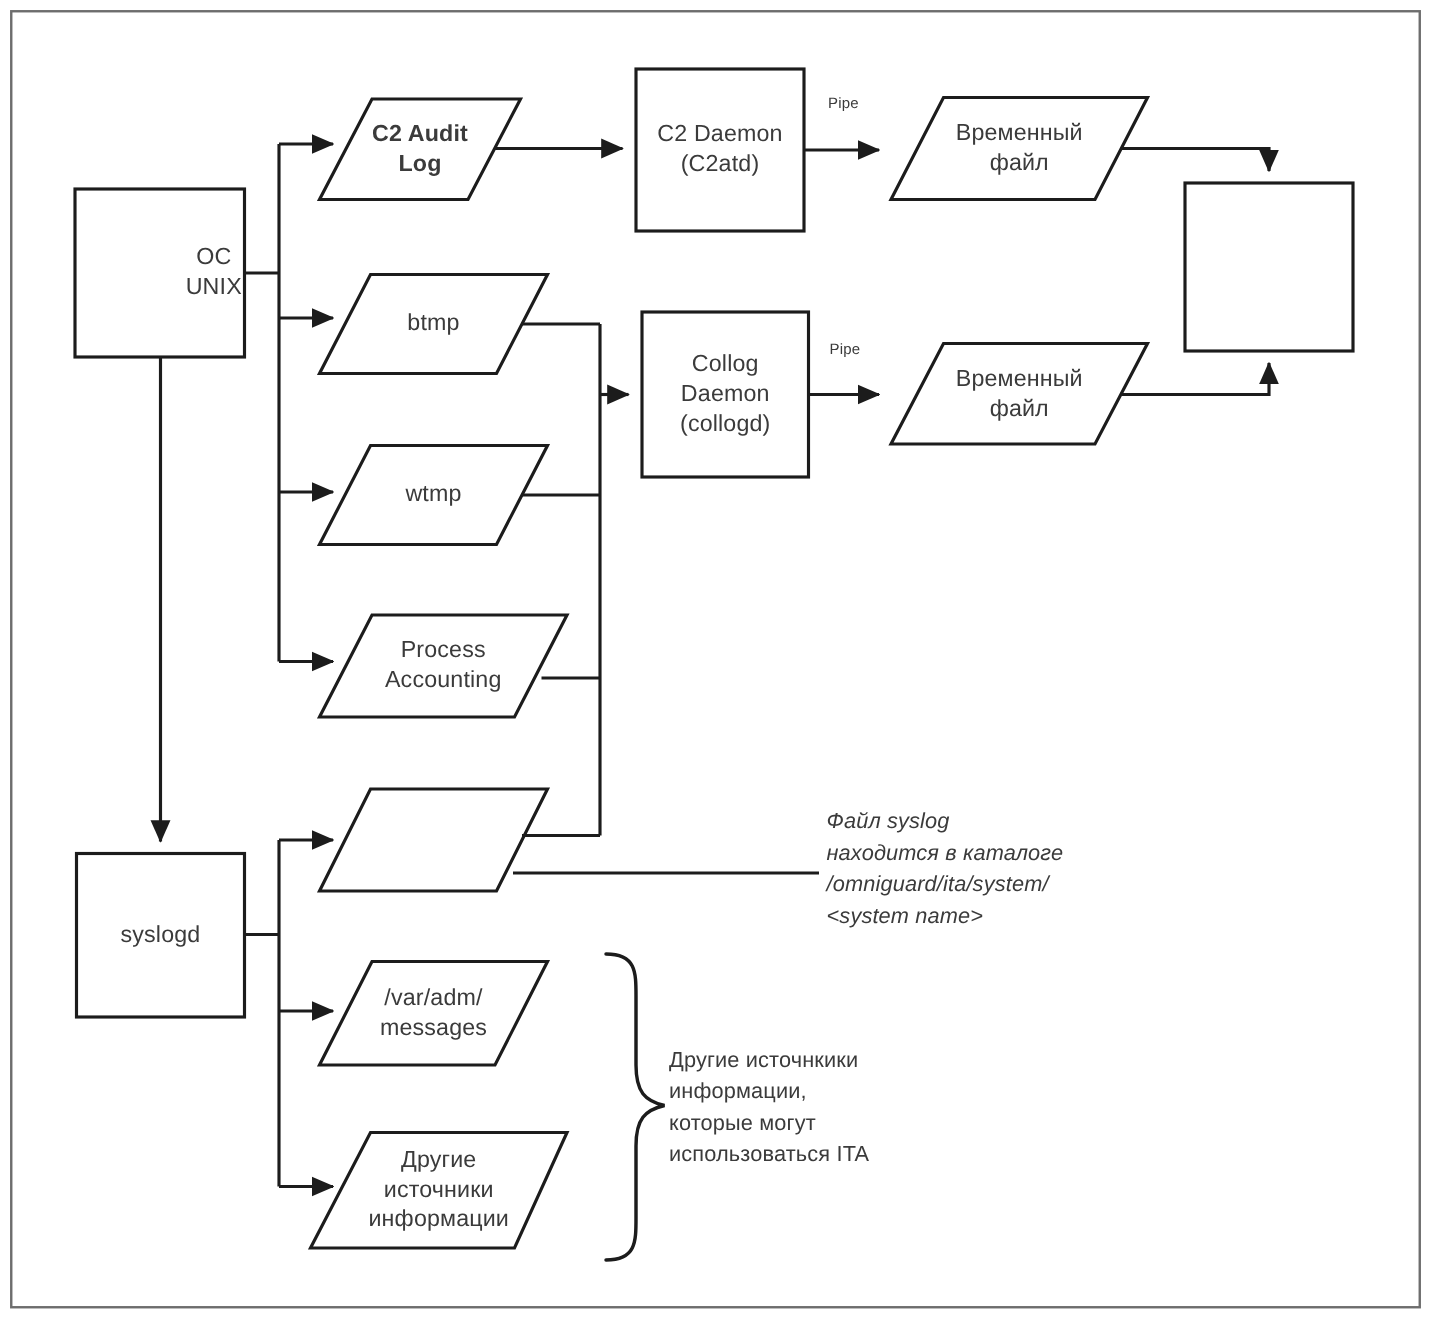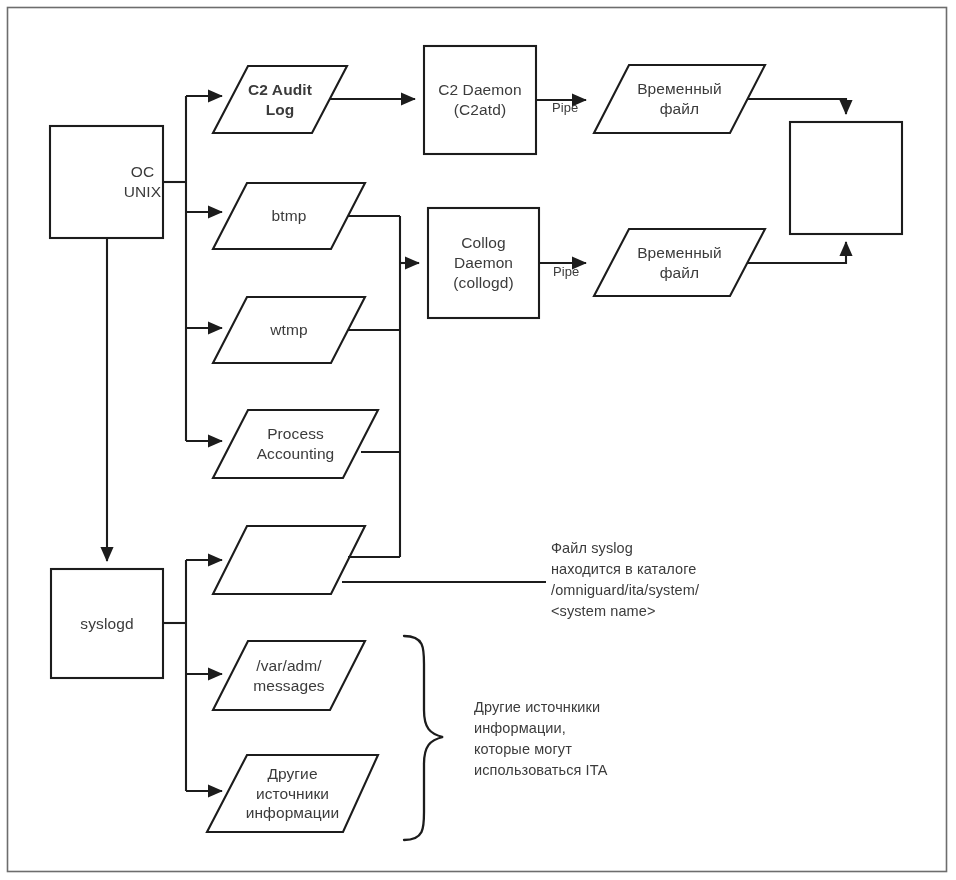--- a/index.html
+++ b/index.html
@@ -33,25 +33,24 @@
     color: #3b3b3b;
     font-size: 15.5px;
     line-height: 1.28;
     letter-spacing: 0.1px;
     pointer-events: none;
     white-space: pre-line;
   }
   .edge-label {
     position: absolute;
     color: #3b3b3b;
-    font-size: 13px;
+    font-size: 10px;
     line-height: 1.2;
     letter-spacing: 0.1px;
     white-space: pre-line;
-    margin-top: 36px;
   }
   .annotation {
     position: absolute;
     color: #3b3b3b;
     font-size: 14.5px;
     line-height: 1.45;
     letter-spacing: 0.1px;
     white-space: pre-line;
   }
 </style>
@@ -163,23 +162,23 @@
 файл</div>
 
   <div class="node-label" style="left:599px; top:229px; width:161px; height:67px;">Временный
 файл</div>
 
 
   <div class="edge-label" style="left:552px; top:64px;">Pipe</div>
 
   <div class="edge-label" style="left:553px; top:228px;">Pipe</div>
 
-  <div class="annotation" style="left:551px; top:538px; width:230px;">Файл syslog
+  <div class="annotation" style="left:551px; top:538px; width:230px;font-style:italic;">Файл syslog
 находится в каталоге
 /omniguard/ita/system/
 &lt;system name&gt;</div>
 
-  <div class="annotation" style="left:474px; top:697px; width:230px;">Другие источнкики
+  <div class="annotation" style="left:446px; top:697px; width:230px;">Другие источнкики
 информации,
 которые могут
 использоваться ITA</div>
 
 </div>
 
 </body></html>

